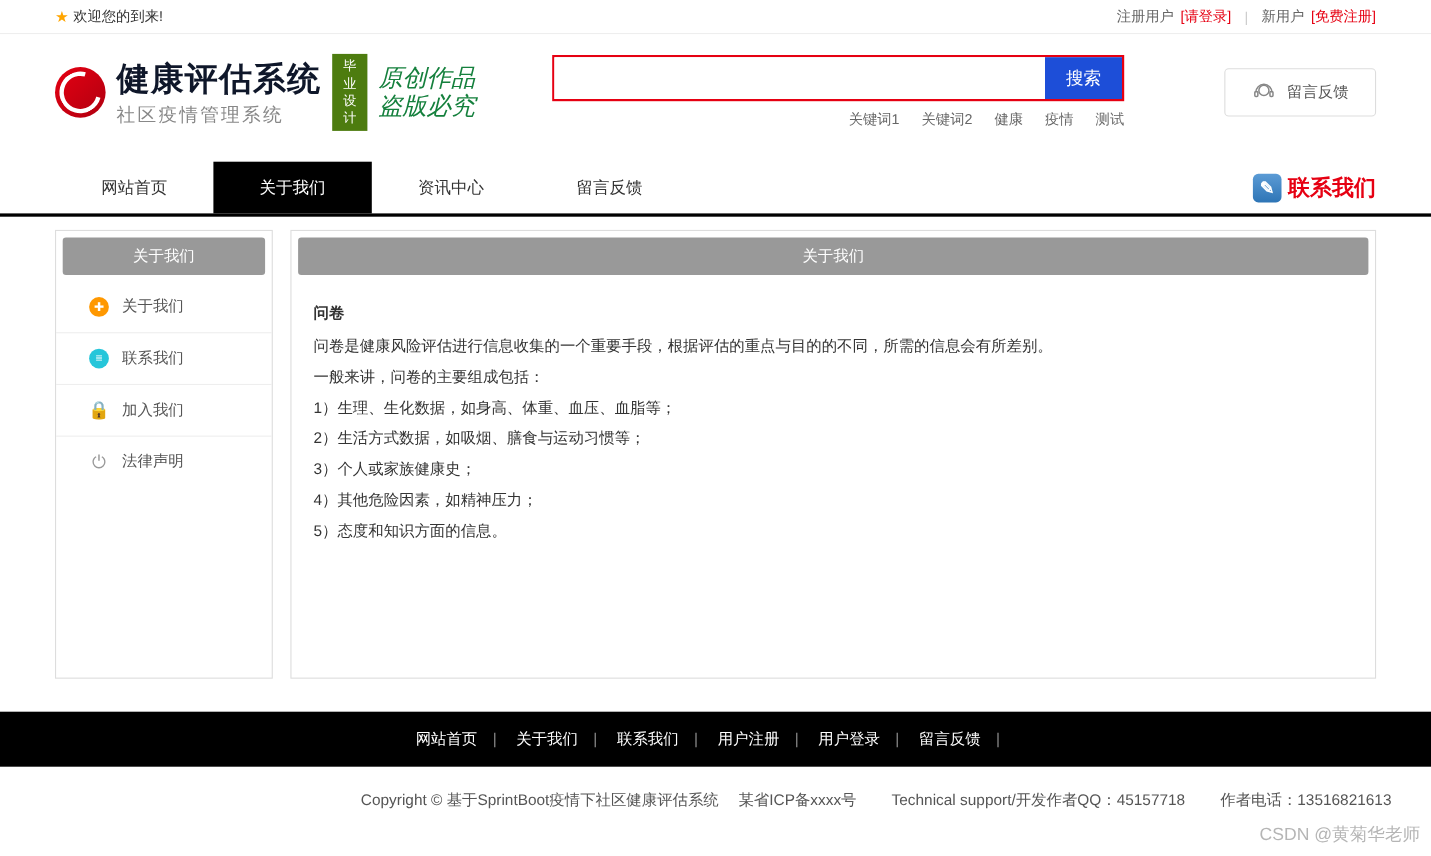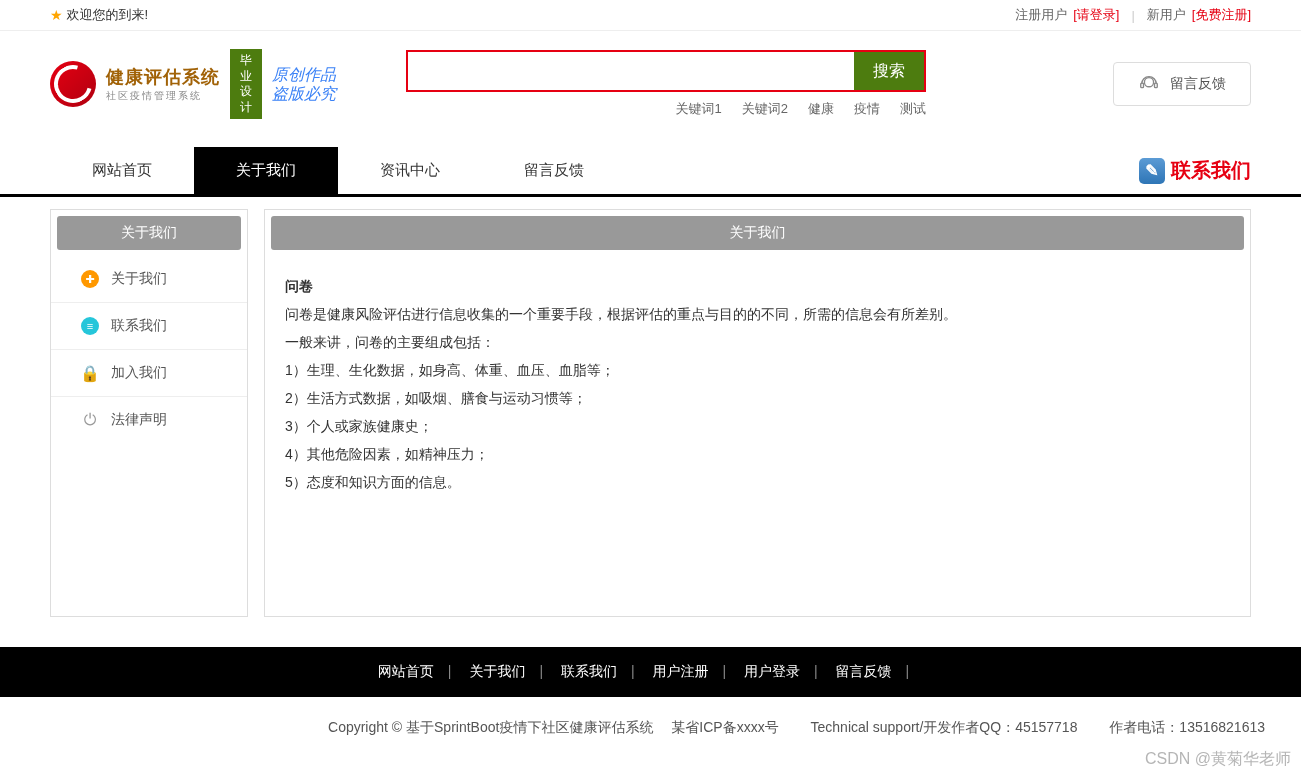--- a/index.html
+++ b/index.html
@@ -10,29 +10,29 @@
     .star-icon { color: #ffa500; font-size: 14px; }
     .top-right { display: flex; align-items: center; gap: 6px; color: #666; }
     .top-right .red-link { color: #e60012; cursor: pointer; text-align: right; }
     .top-right .divider { color: #ccc; margin: 0 6px; }
     
     .header { padding: 18px 50px; display: flex; align-items: center; gap: 20px; }
     .logo-block { display: flex; align-items: center; gap: 10px; }
     .logo-icon { width: 46px; height: 46px; border-radius: 50%; background: linear-gradient(135deg, #e60012 0%, #b00010 100%); display: flex; align-items: center; justify-content: center; position: relative; }
     .logo-icon::before { content: ""; width: 30px; height: 30px; border: 4px solid #fff; border-radius: 50%; border-right-color: transparent; transform: rotate(-30deg); }
     .logo-text { display: flex; flex-direction: column; }
-    .logo-title { font-size: 18px; font-weight: bold; color: #a16207; letter-spacing: 1px; }
-    .logo-sub { font-size: 10px; color: #888; letter-spacing: 2px; }
+    .logo-title { font-size: 30px; font-weight: bold; color: #0f172a; letter-spacing: 1px; }
+    .logo-sub { font-size: 17px; color: #888; letter-spacing: 2px; }
     .badge { background: #4d7c0f; color: #fff; font-size: 12px; padding: 4px 6px; line-height: 1.3; text-align: center; width: 32px; }
-    .calligraphy { display: flex; flex-direction: column; font-family: "STKaiti","KaiTi",serif; font-size: 16px; color: #3b82f6; line-height: 1.2; font-style: italic; align-items: flex-end; }
+    .calligraphy { display: flex; flex-direction: column; font-family: "STKaiti","KaiTi",serif; font-size: 22px; color: #15803d; line-height: 1.2; font-style: italic; align-items: flex-end; }
     
     .search-area { margin-left: 50px; flex: 1; max-width: 520px; }
     .search-box { display: flex; border: 2px solid #e60012; height: 42px; }
     .search-input { flex: 1; border: none; outline: none; padding: 0 10px; font-size: 14px; }
-    .search-btn { background: #4d7c0f; color: #fff; border: none; width: 70px; font-size: 16px; cursor: pointer; }
+    .search-btn { background: #1d4ed8; color: #fff; border: none; width: 70px; font-size: 16px; cursor: pointer; }
     .keywords { margin-top: 8px; display: flex; gap: 20px; font-size: 13px; color: #666; justify-content: flex-end; }
     .keywords span { cursor: pointer; }
     
     .feedback-btn { margin-left: auto; border: 1px solid #ddd; border-radius: 4px; padding: 10px 24px; display: flex; align-items: center; gap: 10px; cursor: pointer; color: #555; }
     .feedback-btn svg { width: 22px; height: 22px; }
     
     .nav { display: flex; align-items: center; border-bottom: 3px solid #000; padding: 0 50px; margin-top: 10px; }
     .nav-item { padding: 14px 42px; cursor: pointer; font-size: 15px; color: #333; }
     .nav-item.active { background: #000; color: #fff; }
     .contact-btn { margin-left: auto; display: flex; align-items: center; gap: 6px; color: #e60012; font-size: 20px; font-weight: bold; cursor: pointer; }
@@ -45,21 +45,21 @@
     .sidebar-item:last-child { border-bottom: none; }
     .si-icon { width: 18px; height: 18px; border-radius: 50%; display: flex; align-items: center; justify-content: center; font-size: 11px; }
     .ic-orange { background: #ff9800; color: #fff; }
     .ic-teal { background: #26c6da; color: #fff; }
     .ic-red { color: #ff7043; font-size: 16px; }
     .ic-gray { color: #999; font-size: 16px; }
     
     .content { flex: 1; border: 1px solid #ddd; background: #fff; }
     .content-header { background: #999; color: #fff; text-align: center; padding: 8px; font-size: 14px; border-radius: 3px; margin: 6px; }
     .content-body { padding: 16px 20px; line-height: 2; font-size: 14px; color: #333; min-height: 360px; }
-    .content-body p.bold { font-weight: bold; }
+    .content-body p.bold { font-weight: bold; font-family: Liberation Mono, monospace; }
     
     .footer-nav { background: #000; color: #fff; padding: 16px; text-align: center; font-size: 14px; }
     .footer-nav span { cursor: pointer; }
     .footer-nav .sep { margin: 0 14px; color: #888; }
     .footer-info { text-align: right; padding: 22px; color: #555; font-size: 14px; }
     .footer-info .gap { margin: 0 14px; }
     
     .watermark { position: fixed; right: 10px; bottom: 8px; color: rgba(120,120,120,0.55); font-size: 16px; pointer-events: none; }
   </style>
 </head>

